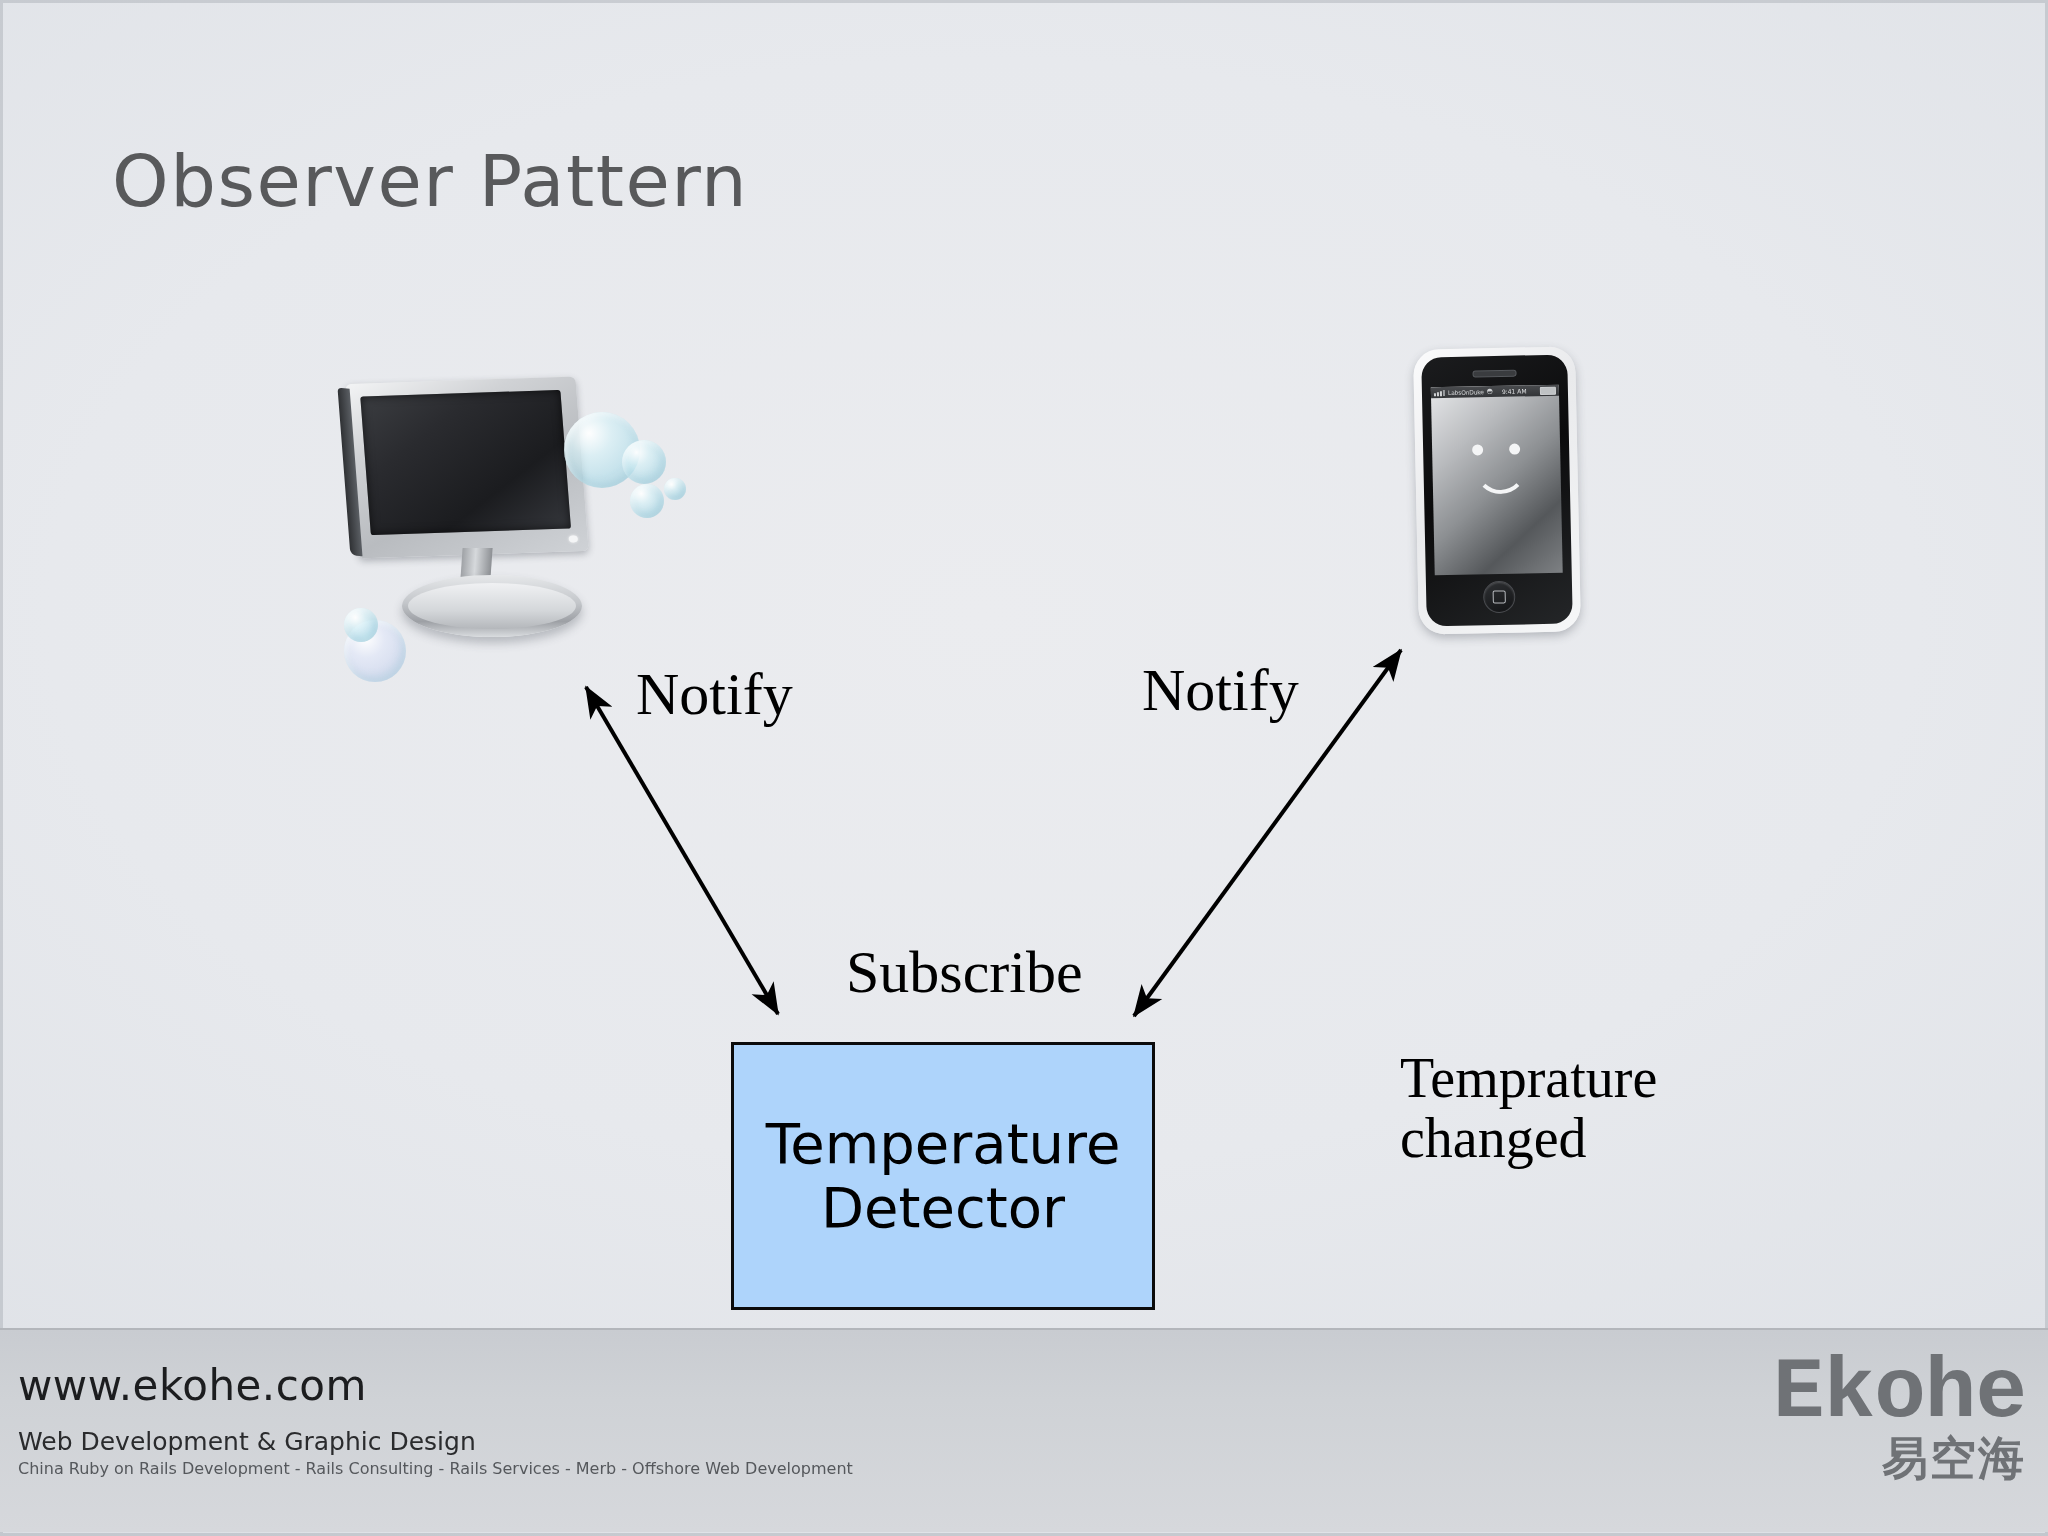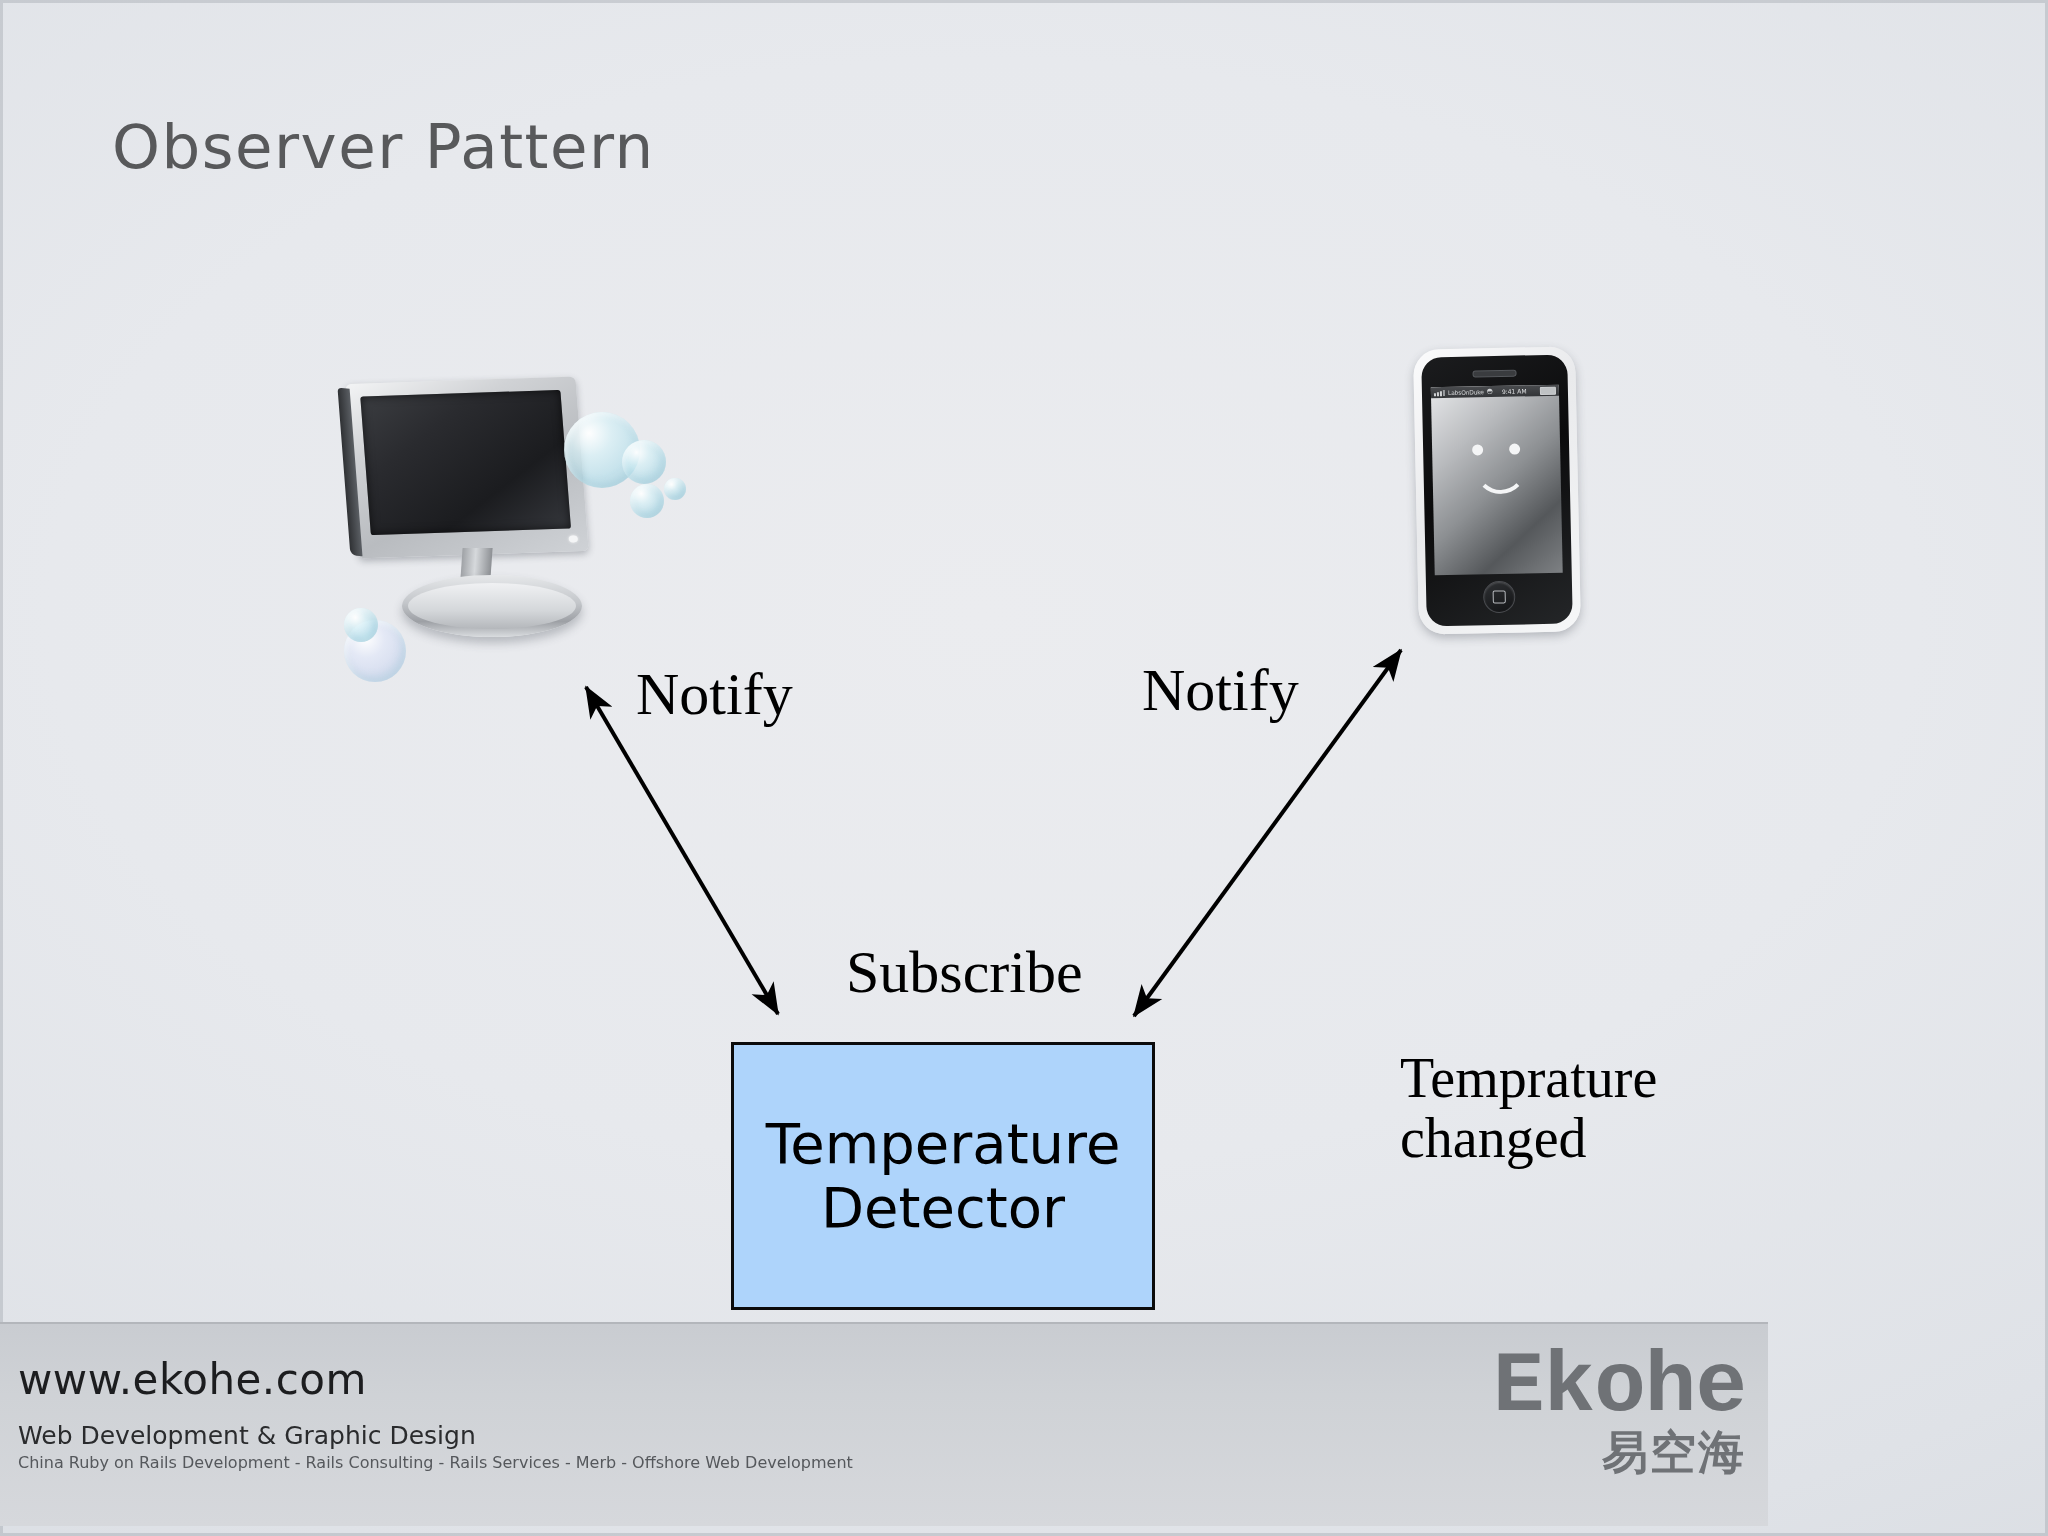--- a/index.html
+++ b/index.html
@@ -22,22 +22,22 @@
     position: absolute;
     inset: 0;
     pointer-events: none;
     box-shadow: inset 0 0 0 3px rgba(150,156,164,0.35);
   }
 
   
   .slide-title {
     position: absolute;
     left: 112px;
-    top: 116px;
-    font-size: 61px;
+    top: 145px;
+    font-size: 72px;
     line-height: 1.0;
     letter-spacing: 1.5px;
     color: #58595b;
     font-weight: 400;
     white-space: nowrap;
   }
 
   
   .monitor-wrap {
     position: absolute;
@@ -294,22 +294,22 @@
   .detector-line {
     font-size: 56px;
     color: #000000;
     line-height: 1.14;
   }
 
   
   .footer-band {
     position: absolute;
     left: 0;
-    bottom: 10px;
-    width: 1768px;
+    bottom: 4px;
+    width: 2048px;
     height: 202px;
     background: linear-gradient(180deg, #c9ccd1 0%, #cfd2d6 35%, #d6d8dc 100%);
     border-top: 2px solid #b3b6bb;
   }
   .footer-left {
     position: absolute;
     left: 18px;
     top: 34px;
   }
   .footer-site {

